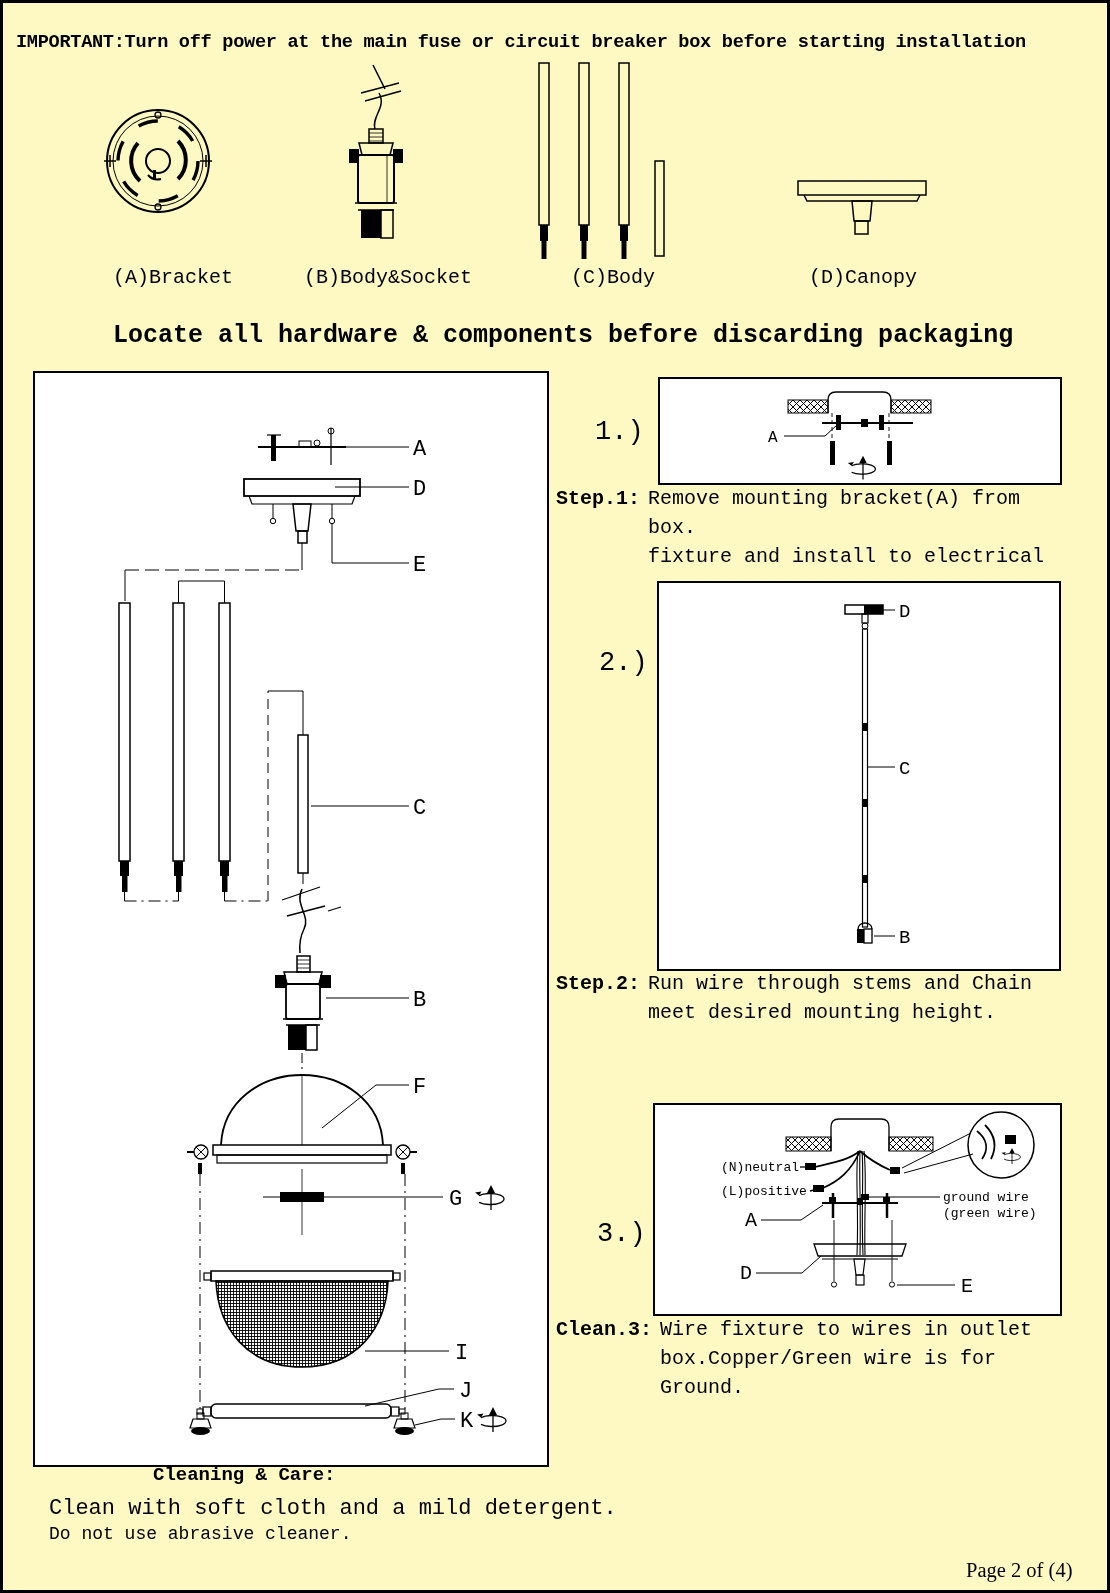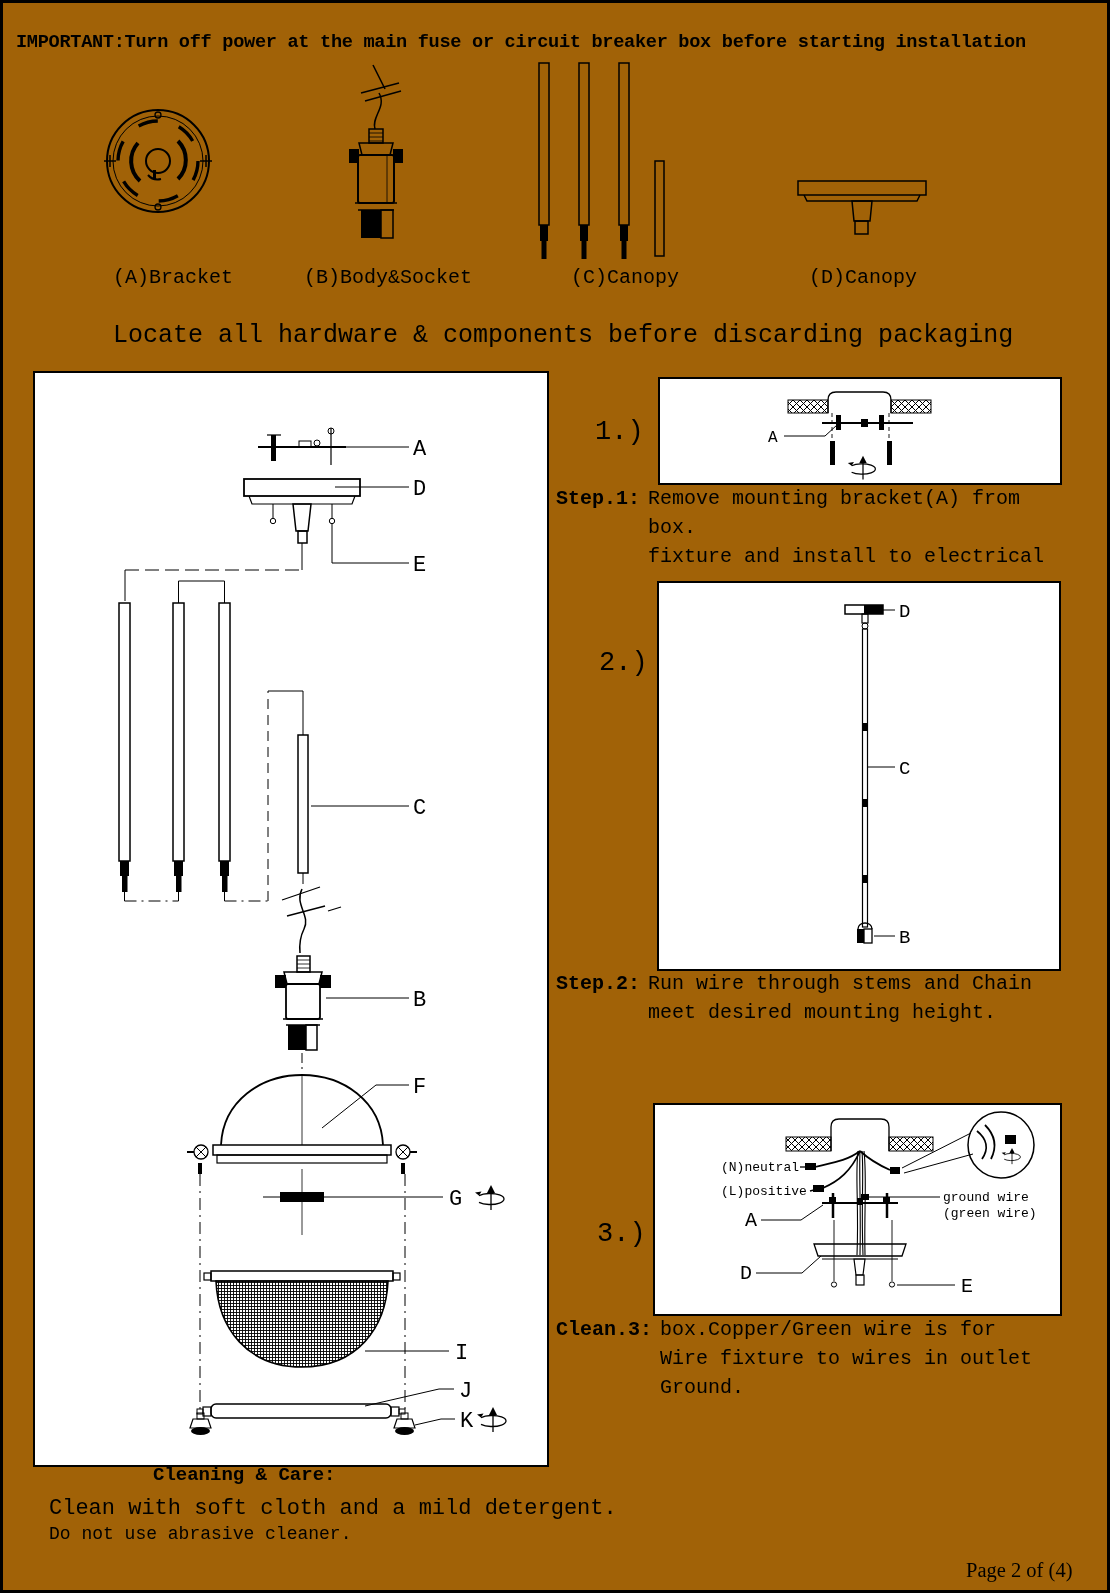--- a/index.html
+++ b/index.html
@@ -1,23 +1,23 @@
 <!DOCTYPE html>
 <html><head>
 <meta charset="utf-8">
 <style>
   html,body{margin:0;padding:0;background:#fff;}
   .page{
-    position:relative;width:1110px;height:1593px;background:#a16207;
+    position:relative;width:1110px;height:1593px;background:#fef9c3;
     border:3px solid #000;box-sizing:border-box;overflow:hidden;
     font-family:"Liberation Mono","DejaVu Sans Mono",monospace;color:#000;
   }
   .abs{position:absolute;white-space:pre;}
   .title{left:13px;top:29px;font-size:18.6px;font-weight:700;letter-spacing:-0.3px;}
-  .heading{left:110px;top:318px;font-size:25px;font-weight:400;}
+  .heading{left:110px;top:318px;font-size:25px;font-weight:700;}
   .comp-label{top:263px;font-size:20px;margin-left:12px;}
   .diagram-box{position:absolute;border:2px solid #000;background:#fff;box-sizing:content-box;}
   .stepnum{font-size:27px;}
   .step{position:absolute;display:flex;gap:8px;font-size:20px;line-height:29px;}
   .step-label{font-weight:700;white-space:pre;}
   .step-lines div{white-space:pre;}
   .clean-head{left:150px;top:1461px;font-size:19px;font-weight:700;}
   .clean-line1{left:46px;top:1493px;font-size:22px;font-family:Liberation Mono, monospace;}
   .clean-line2{left:46px;top:1521px;font-size:18px;}
   .pagenum{left:963px;top:1556px;font-size:20.5px;font-family:"Liberation Serif","DejaVu Serif",serif;}
@@ -108,21 +108,21 @@
     <g stroke="#000" fill="none" stroke-width="1.5">
       <rect x="2" y="8" width="128" height="14"></rect>
       <path d="M8,22 l3,6 h110 l3,-6"></path>
       <path d="M56,28 h20 l-2,20 h-16 z"></path>
       <rect x="59" y="48" width="13" height="13"></rect>
     </g>
   </svg>
 
   <div class="abs comp-label" style="left:98px">(A)Bracket</div>
   <div class="abs comp-label" style="left:289px">(B)Body&amp;Socket</div>
-  <div class="abs comp-label" style="left:556px">(C)Canopy</div>
+  <div class="abs comp-label" style="left:556px">(C)Body</div>
   <div class="abs comp-label" style="left:794px">(D)Canopy</div>
 
   <div class="abs heading">Locate all hardware &amp; components before discarding packaging</div>
 
   <div class="diagram-box" style="left:30px;top:368px;width:512px;height:1092px">
     <svg width="512" height="1092" viewBox="0 0 512 1092">
       <g stroke="#000" fill="none" stroke-width="1.2">
 
         <line x1="223" y1="74" x2="311" y2="74" stroke-width="2.2"></line>
         <line x1="232" y1="62" x2="246" y2="62"></line>
@@ -368,22 +368,22 @@
       <text class="s3s" x="288" y="96">ground wire</text>
       <text class="s3s" x="288" y="112">(green wire)</text>
       <text class="s3L" x="90" y="121">A</text>
       <text class="s3L" x="85" y="174">D</text>
       <text class="s3L" x="306" y="187">E</text>
     </svg>
   </div>
   <div class="step" style="left:553px;top:1312px">
     <span class="step-label">Clean.3:</span>
     <div class="step-lines">
+      <div>Wire fixture to wires in outlet</div>
       <div>box.Copper/Green wire is for</div>
-      <div>Wire fixture to wires in outlet</div>
       <div>Ground.</div>
     </div>
   </div>
 
   <div class="abs clean-head">Cleaning &amp; Care:</div>
   <div class="abs clean-line1">Clean with soft cloth and a mild detergent.</div>
   <div class="abs clean-line2">Do not use abrasive cleaner.</div>
   <div class="abs pagenum">Page 2 of (4)</div>
 
 </div>

